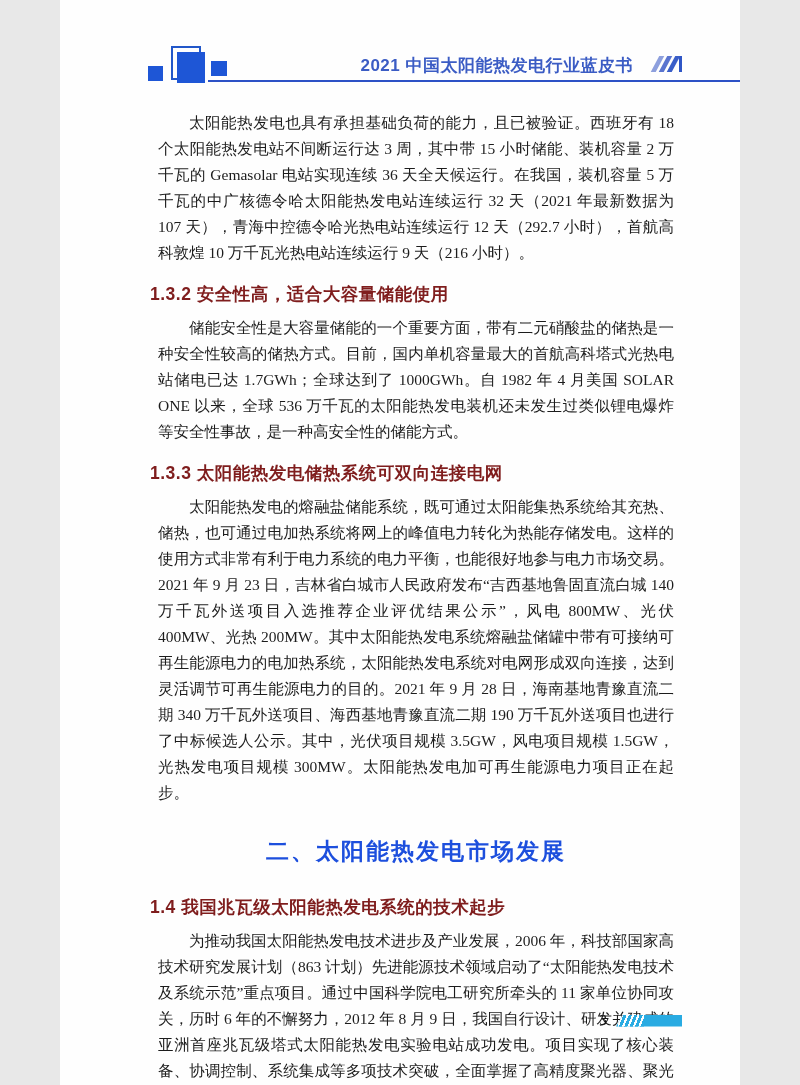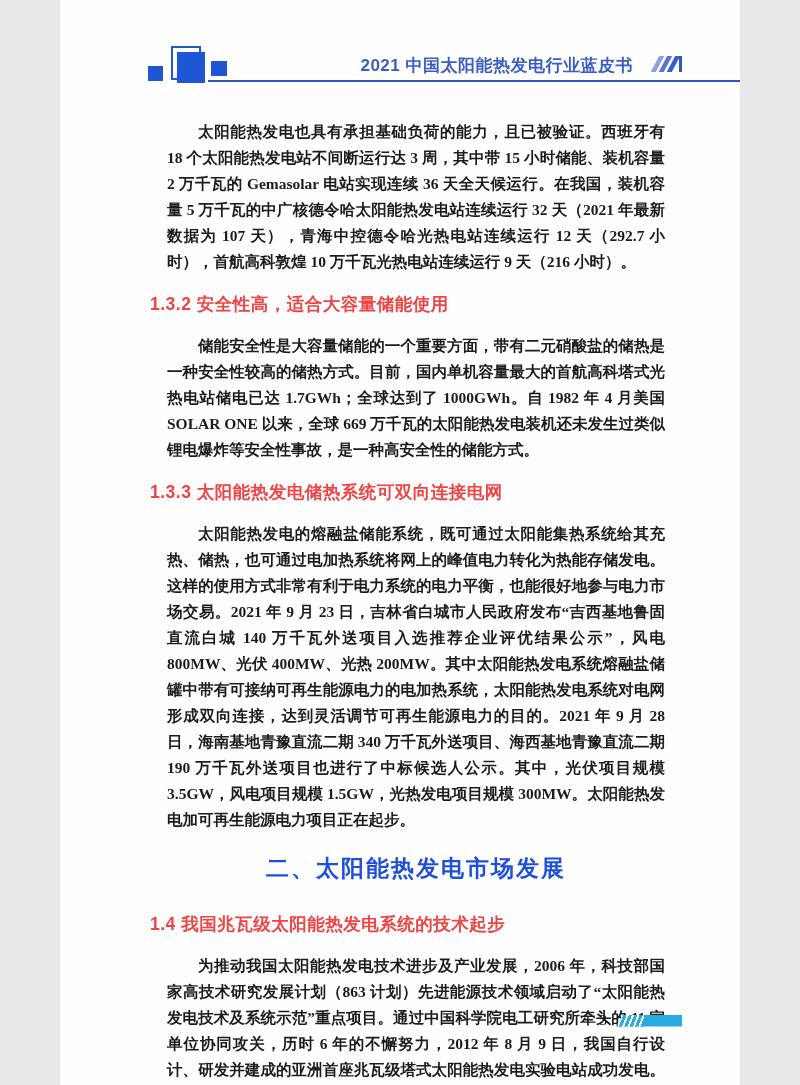--- a/index.html
+++ b/index.html
@@ -29,34 +29,33 @@
   .header-slashes i{display:inline-block;width:5px;height:16px;margin-right:3px;transform:skewX(-28deg);}
   .header-slashes i.s1{background:#8d9fdd;}
   .header-slashes i.s2{background:#5a74cf;}
   .header-slashes i.s3{background:#3a5ec8;}
   .header-slashes i.s4{width:3px;transform:none;background:#2f56c6;margin-right:0;}
   .header-rule{position:absolute;left:148px;top:80px;width:594px;height:2px;background:#2d52c6;}
 
   
   .content{padding:6px 58px 0 90px;}
   .para{
-    margin:17px;
+    margin:8px;
     font-size:15.5px;line-height:26px;
     text-align:justify;text-indent:2em;
     color:#1c1c1c;
-    font-weight:bold;
   }
   .para sup{font-size:10px;line-height:0;color:#1c1c1c;}
   .section-heading{
     margin:16px 0 9px 0;
     font-family:"Liberation Sans","DejaVu Sans",sans-serif;
-    font-size:17.5px;font-weight:600;color:#ef4444;letter-spacing:.5px;
+    font-size:17.5px;font-weight:600;color:#7f1d1d;letter-spacing:.5px;
   }
   .chapter-heading{
-    margin:20px 0 28px 0;
+    margin:30px 0 28px 0;
     text-align:center;
     font-family:"Liberation Sans","DejaVu Sans",sans-serif;
     font-size:23px;font-weight:700;color:#1d4fdd;letter-spacing:2px;
   }
 
   
   .page-footer{
     position:absolute;right:58px;bottom:56px;
     display:flex;align-items:center;gap:9px;
   }
@@ -92,21 +91,21 @@
     <div class="header-rule"></div>
   </div>
 
   <div class="content">
 
     <p class="para">太阳能热发电也具有承担基础负荷的能力，且已被验证。西班牙有 18 个太阳能热发电站不间断运行达 3 周，其中带 15 小时储能、装机容量 2 万千瓦的 Gemasolar 电站实现连续 36 天全天候运行。在我国，装机容量 5 万千瓦的中广核德令哈太阳能热发电站连续运行 32 天（2021 年最新数据为 107 天），青海中控德令哈光热电站连续运行 12 天（292.7 小时），首航高科敦煌 10 万千瓦光热电站连续运行 9 天（216 小时）。</p>
 
 
     <h3 class="section-heading">1.3.2 安全性高，适合大容量储能使用</h3>
 
-    <p class="para">储能安全性是大容量储能的一个重要方面，带有二元硝酸盐的储热是一种安全性较高的储热方式。目前，国内单机容量最大的首航高科塔式光热电站储电已达 1.7GWh；全球达到了 1000GWh。自 1982 年 4 月美国 SOLAR ONE 以来，全球 669 万千瓦的太阳能热发电装机还未发生过类似锂电爆炸等安全性事故，是一种高安全性的储能方式。</p>
+    <p class="para">储能安全性是大容量储能的一个重要方面，带有二元硝酸盐的储热是一种安全性较高的储热方式。目前，国内单机容量最大的首航高科塔式光热电站储电已达 1.7GWh；全球达到了 1000GWh。自 1982 年 4 月美国 SOLAR ONE 以来，全球 536 万千瓦的太阳能热发电装机还未发生过类似锂电爆炸等安全性事故，是一种高安全性的储能方式。</p>
 
     <h3 class="section-heading">1.3.3 太阳能热发电储热系统可双向连接电网</h3>
 
     <p class="para">太阳能热发电的熔融盐储能系统，既可通过太阳能集热系统给其充热、储热，也可通过电加热系统将网上的峰值电力转化为热能存储发电。这样的使用方式非常有利于电力系统的电力平衡，也能很好地参与电力市场交易。2021 年 9 月 23 日，吉林省白城市人民政府发布“吉西基地鲁固直流白城 140 万千瓦外送项目入选推荐企业评优结果公示”，风电 800MW、光伏 400MW、光热 200MW。其中太阳能热发电系统熔融盐储罐中带有可接纳可再生能源电力的电加热系统，太阳能热发电系统对电网形成双向连接，达到灵活调节可再生能源电力的目的。2021 年 9 月 28 日，海南基地青豫直流二期 340 万千瓦外送项目、海西基地青豫直流二期 190 万千瓦外送项目也进行了中标候选人公示。其中，光伏项目规模 3.5GW，风电项目规模 1.5GW，光热发电项目规模 300MW。太阳能热发电加可再生能源电力项目正在起步。</p>
 
     <h2 class="chapter-heading">二、太阳能热发电市场发展</h2>
 
     <h3 class="section-heading">1.4 我国兆瓦级太阳能热发电系统的技术起步</h3>
 
     <p class="para"><span>为推动我国太阳能热发电技术进步及产业发展，2006 年，科技部国家高技术研究发展计划（863 计划）先进能源技术领域启动了“太阳能热发电技术及系统示范”重点项目。通过中国科学院电工研究所牵头的 11 家单位协同攻关，历时 6 年的不懈努力，2012 年 8 月 9 日，我国自行设计、研发并建成的亚洲首座兆瓦级塔式太阳能热发电实验电站成功发电。项目实现了核心装备、协调控制、系统集成等多项技术突破，全面掌握了高精度聚光器、聚光场、直接过热型吸热器、储热和发电单元及系统设计技术，以及总体、光场、机务、仪控和电气设计技术，取得了以光热场耦合直接产生过热蒸汽工艺为代表的一批自主创新成果，建立起太阳能热发电技术的研发体系和标准规范体系，编制了太阳能热发电首部国家标准，并实现了 100% 的设备国产化率，为我国太阳能热发电技术的发展奠定了坚实的基础。</span><sup>[6-7]</sup></p>

